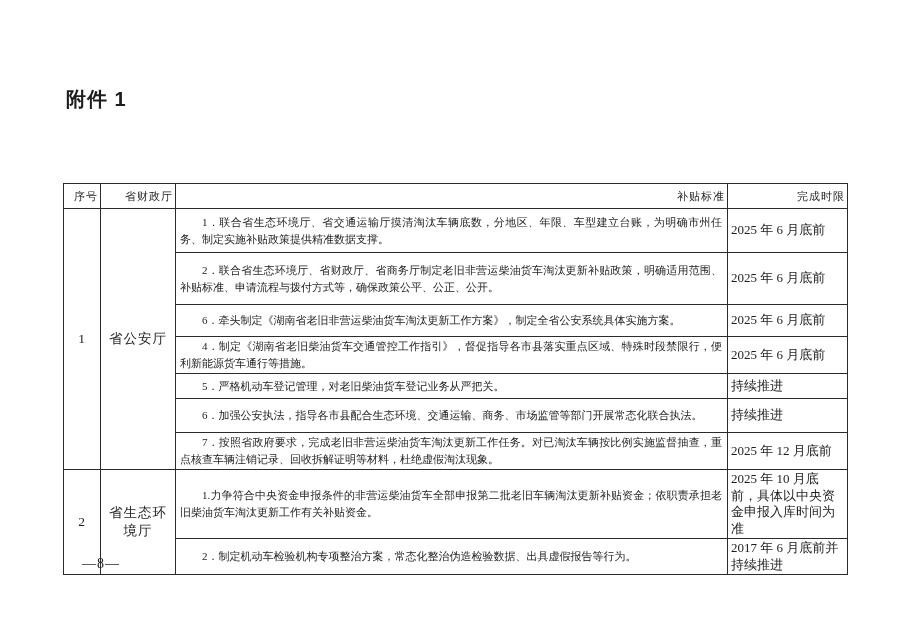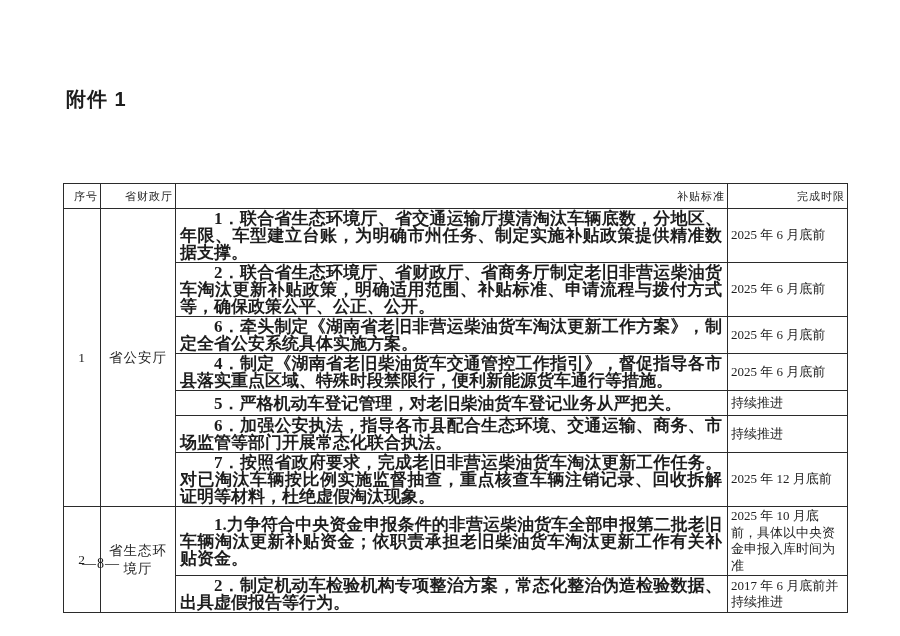--- a/index.html
+++ b/index.html
@@ -57,23 +57,22 @@
     letter-spacing:1px;
   }
   td.center-cell{
     text-align:center;
     font-size:13.5px;
     padding:1px 2px;
     letter-spacing:1px;
   }
   td.task-cell{
     padding:1px 5px 1px 4px;
-    font-size:17px;
+    font-size:11px;
     line-height:17px;
-    font-weight:bold;
   }
   td.task-cell p{
     margin:0;
     text-indent:2em;
     text-align:justify;
   }
   td.deadline-cell{
     text-align:left;
     font-size:13px;
     line-height:16.5px;

